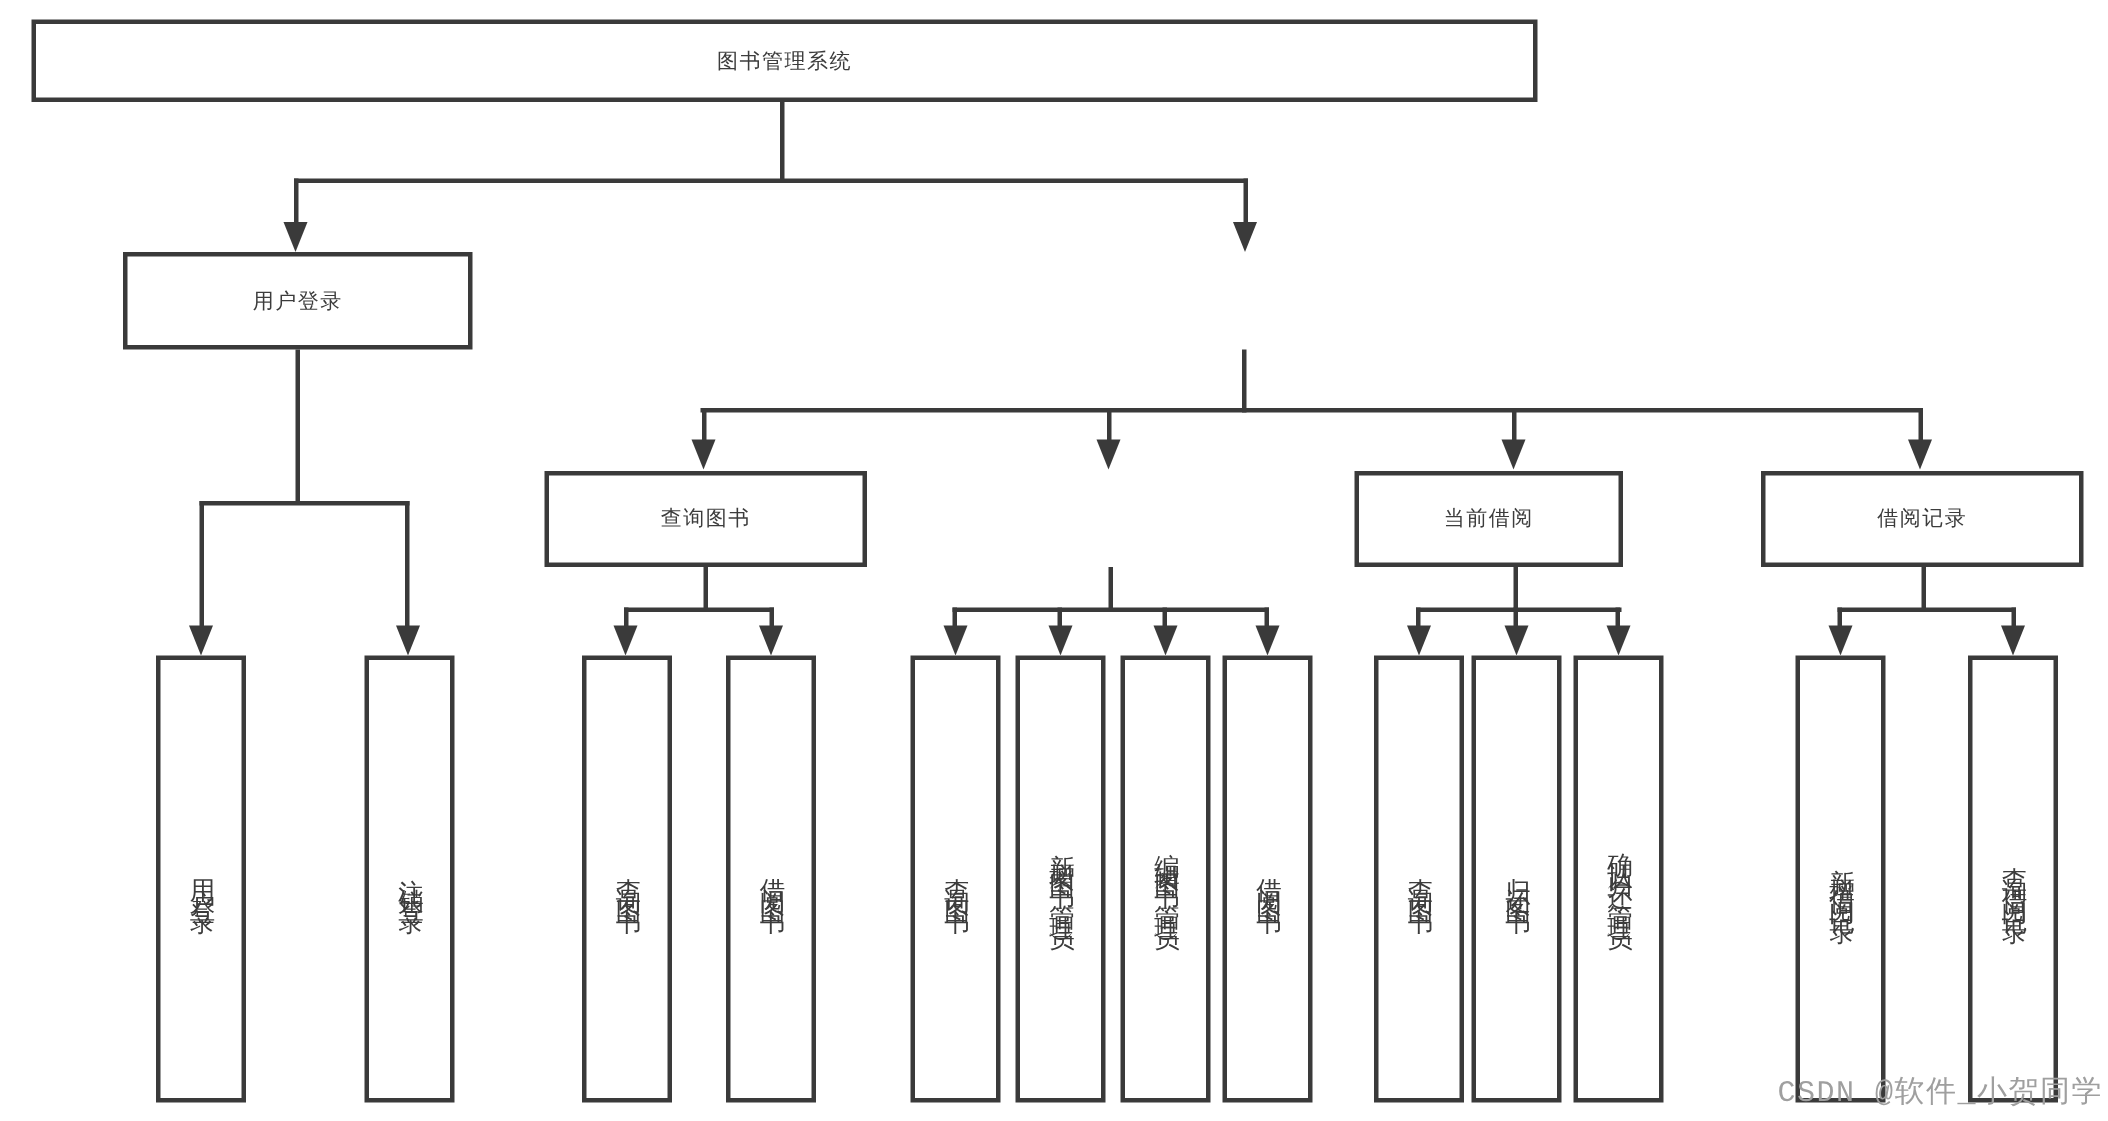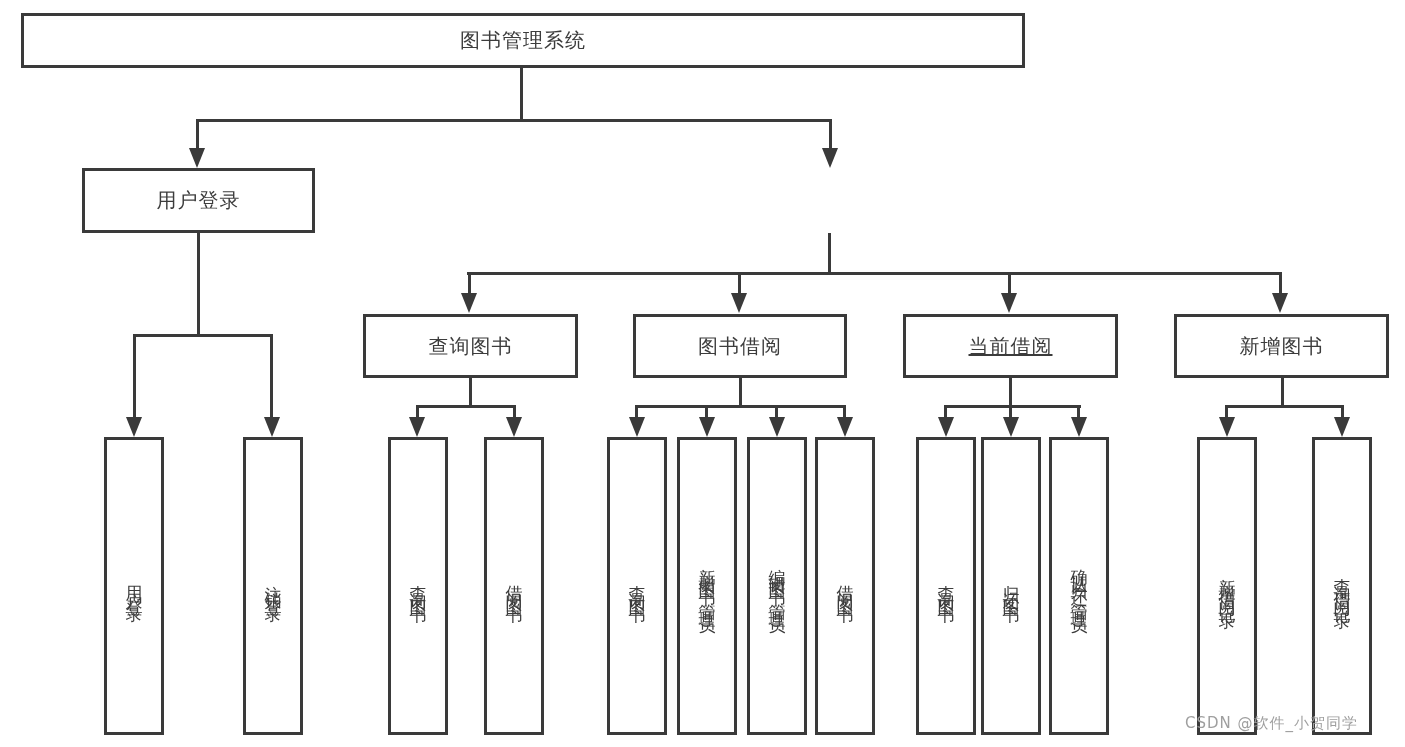--- a/index.html
+++ b/index.html
@@ -4,41 +4,41 @@
 <style>
   html,body { margin:0; padding:0; background:#ffffff; }
   .canvas {
     position:relative; width:1405px; height:747px; background:#ffffff;
     font-family:"DejaVu Sans","Liberation Sans",sans-serif; color:#333333;
     overflow:hidden;
   }
   .hbox {
     position:absolute; box-sizing:border-box; background:#ffffff;
     border:3px solid #3a3a3a; display:flex; align-items:center; justify-content:center;
-    font-size:20px; letter-spacing:1px; color:#3c3c3c;
+    font-size:14px; letter-spacing:1px; color:#3c3c3c;
   }
   .vbox {
     position:absolute; box-sizing:border-box; width:60px; height:298px;
     background:#ffffff; border:3px solid #3a3a3a;
     display:flex; align-items:center; justify-content:center;
   }
   .vtext {
     writing-mode:vertical-rl; text-orientation:mixed;
     font-size:17px; line-height:1; letter-spacing:7px; color:#3c3c3c;
     white-space:nowrap;
   }
   .line { position:absolute; background:#3a3a3a; }
   .arrow {
     position:absolute; width:0; height:0;
     border-left:8px solid transparent; border-right:8px solid transparent;
     border-top:20px solid #3a3a3a;
   }
   .watermark {
     position:absolute; left:1185px; top:714px;
-    font-size:15px; color:#9f9f9f; letter-spacing:1px;
+    font-size:20px; color:#9f9f9f; letter-spacing:1px;font-family:Liberation Mono, monospace;
   }
 </style>
 </head>
 <body>
 
 <div class="canvas">
 
   <div class="hbox" style="left:21px; top:13px; width:1004px; height:55px;">
     <span>图书管理系统</span>
   </div>
@@ -75,28 +75,25 @@
   <div class="line" style="left:738px; top:272px; width:3px; height:25px;"></div>
   <div class="arrow" style="left:731px; top:293px;"></div>
   <div class="line" style="left:1008px; top:272px; width:3px; height:25px;"></div>
   <div class="arrow" style="left:1001px; top:293px;"></div>
   <div class="line" style="left:1279px; top:272px; width:3px; height:25px;"></div>
   <div class="arrow" style="left:1272px; top:293px;"></div>
 
   <div class="hbox" style="left:363px; top:314px; width:215px; height:64px;">
     <span>查询图书</span>
   </div>
-  <div class="hbox" style="left:633px; top:314px; width:214px; height:64px;">
-    <span>图书借阅</span>
-  </div>
-  <div class="hbox" style="left:903px; top:314px; width:215px; height:64px;text-decoration:underline;">
+  <div class="hbox" style="left:903px; top:314px; width:179px; height:64px;">
     <span>当前借阅</span>
   </div>
   <div class="hbox" style="left:1174px; top:314px; width:215px; height:64px;">
-    <span>新增图书</span>
+    <span>借阅记录</span>
   </div>
 
   <div class="line" style="left:469px; top:378px; width:3px; height:30px;"></div>
   <div class="line" style="left:416px; top:405px; width:100px; height:3px;"></div>
   <div class="line" style="left:416px; top:405px; width:3px; height:15px;"></div>
   <div class="arrow" style="left:409px; top:417px;"></div>
   <div class="line" style="left:513px; top:405px; width:3px; height:15px;"></div>
   <div class="arrow" style="left:506px; top:417px;"></div>
   <div class="vbox" style="left:388px; top:437px;">
     <span class="vtext">查询图书</span>

